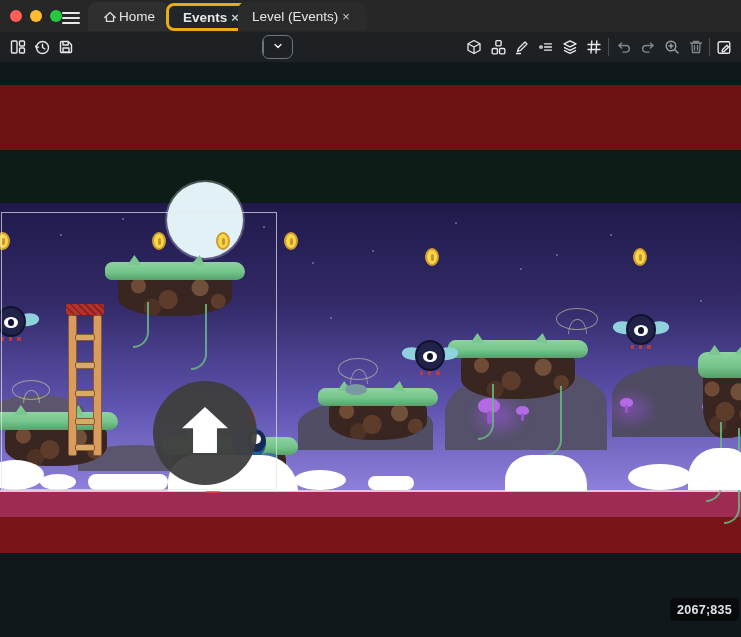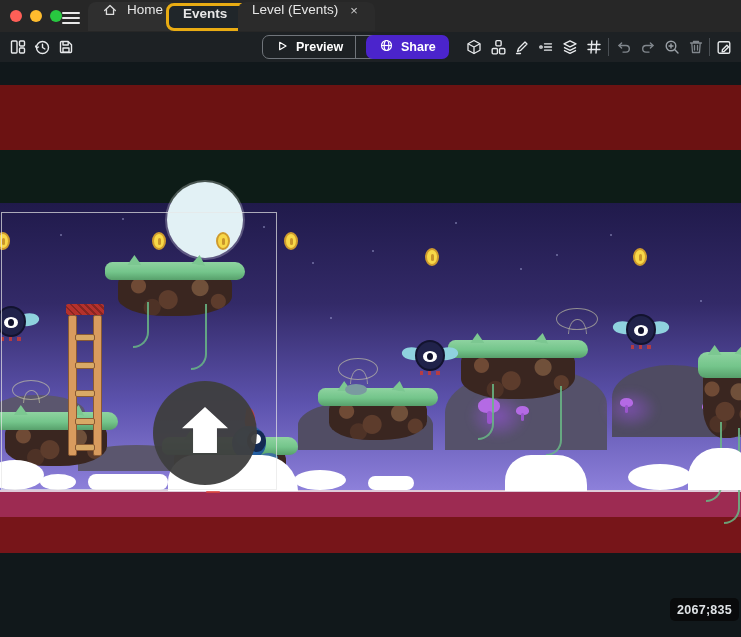--- a/index.html
+++ b/index.html
@@ -7,21 +7,21 @@
   .app{position:relative;width:741px;height:637px;overflow:hidden;background:#11181b;
        font-family:"Liberation Sans",sans-serif;-webkit-font-smoothing:antialiased;}
 
   
   .titlebar{position:absolute;left:0;top:0;width:741px;height:32px;background:#272727;}
   .lights{position:absolute;left:10px;top:10px;display:flex;gap:8px;}
   .light{width:12px;height:12px;border-radius:50%;}
   .light.red{background:#ff5f57;}.light.yellow{background:#febc2e;}.light.green{background:#28c840;}
   .hamburger{position:absolute;left:62px;top:9px;width:18px;height:14px;cursor:pointer;}
   .hamburger i{display:block;height:2px;background:#e8e8e8;margin:3px 0;border-radius:1px;}
-  .tab{position:absolute;top:2px;height:29px;display:flex;gap:9px;
+  .tab{position:absolute;top:2px;height:29px;display:flex;align-items:center;gap:1px;
        padding:0 14px;color:#e6e6e6;font-size:13.5px;border-radius:8px 8px 0 0;cursor:pointer;}
   .tab .close{color:#c9c9c9;font-size:13px;line-height:1;padding:2px 3px;cursor:pointer;}
   .tab-home{left:88px;background:#2f2f2f;}
   .tab-level{left:166px;background:#20262a;border:3px solid #e9ac13;border-radius:8px;height:28px;top:3px;font-weight:bold;}
   .tab-events{left:238px;background:#2b2b2b;}
   .tab svg{display:block;}
 
   
   .toolbar{position:absolute;left:0;top:32px;width:741px;height:30px;background:#1d2124;}
   .tb-ic{position:absolute;top:5px;width:20px;height:20px;display:flex;align-items:center;justify-content:center;cursor:pointer;}
@@ -178,44 +178,28 @@
       </span>
     <span class="tb-ic" style="left:56px">
       <svg width="18" height="18" viewBox="0 0 18 18" fill="none" stroke="#e8eaec" stroke-width="1.4" stroke-linejoin="round">
         <path d="M3.5 4.5a1 1 0 0 1 1-1h6.6l3.4 3.2v6.8a1 1 0 0 1-1 1h-9a1 1 0 0 1-1-1z"></path>
         <path d="M6 3.7V7h5.2V3.7"></path>
           <rect x="6" y="10" width="6" height="4.3"></rect>
       </svg>
       </span>
 
     <div class="btn-preview">
-      <span class="main">
-        <span>
-          <svg width="14" height="14" viewBox="0 0 18 18" fill="none" stroke="#fff" stroke-width="1.5" stroke-linejoin="round">
-            <path d="M6 4.2v9.6l8.2-4.8z"></path>
-          </svg></span>
-        <span>Preview</span>
-      </span>
       <span class="drop">
         <span>
           <svg width="12" height="12" viewBox="0 0 16 16" fill="none" stroke="#fff" stroke-width="1.6" stroke-linecap="round" stroke-linejoin="round">
             <path d="M4 6l4 4 4-4"></path>
           </svg></span>
       </span>
     </div>
 
-    <div class="btn-share">
-      <span>
-        <svg width="15" height="15" viewBox="0 0 18 18" fill="none" stroke="#fff" stroke-width="1.4">
-          <circle cx="9" cy="9" r="6"></circle>
-            <path d="M3 9h12"></path>
-            <ellipse cx="9" cy="9" rx="2.8" ry="6"></ellipse>
-        </svg></span>
-      <span>Share</span>
-    </div>
 
     <span class="tb-ic" style="left:464px">
       <svg width="18" height="18" viewBox="0 0 18 18" fill="none" stroke="#e8eaec" stroke-width="1.3" stroke-linejoin="round">
         <path d="M9 2.5 15 5.8v6.4L9 15.5 3 12.2V5.8z"></path>
           <path d="M3 5.8 9 9l6-3.2M9 9v6.5"></path>
       </svg>
       </span>
     <span class="tb-ic" style="left:488px">
       <svg width="19" height="19" viewBox="0 0 18 18" fill="none" stroke="#e8eaec" stroke-width="1.3" stroke-linejoin="round">
         <rect x="6.5" y="2.5" width="5" height="5" rx="1"></rect>

